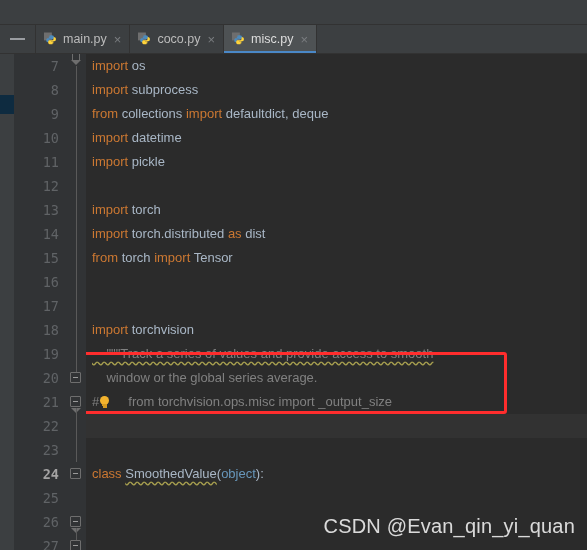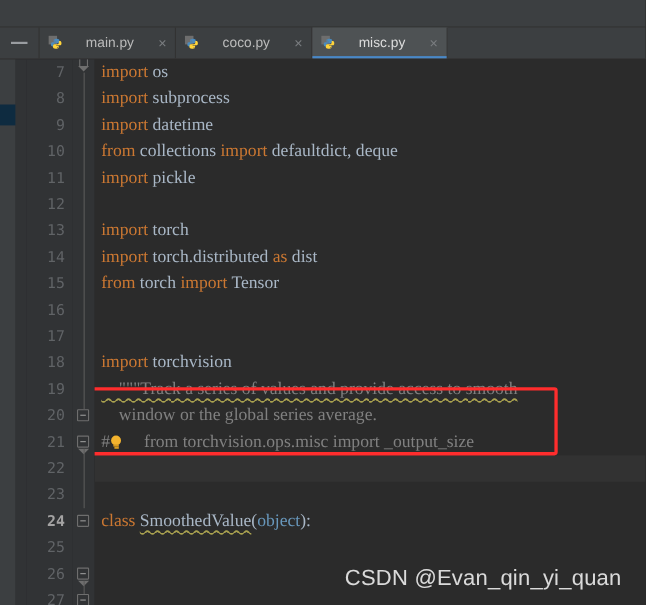--- a/index.html
+++ b/index.html
@@ -20,21 +20,21 @@
     display: flex; align-items: stretch;
     border-bottom: 1px solid #323232;
   }
   .collapse-btn {
     width: 36px; display: flex; align-items: center; justify-content: center;
     border-right: 1px solid #323232;
   }
   .collapse-btn .bar { width: 15px; height: 2px; background: #9A9DA1; display:block; }
 
   .tab {
-    display: flex; align-items: center; gap: 20px;
+    display: flex; align-items: center; gap: 5px;
     padding: 0 8px 0 8px;
     position: relative;
     border-right: 1px solid #323232;
     cursor: default;
   }
   .tab .label { font-family: "Liberation Sans", sans-serif; font-size: 12.5px; color: #BBBBBB; white-space: nowrap; }
   .tab.active { background: #4E5254; align-items: center; }
   .tab.active .label { color: #DDDDDD; }
   .tab.active::after {
     content: ""; position: absolute; left: 0; right: 0; bottom: 0;
@@ -64,22 +64,22 @@
   .lnum.current { color: #A4A3A3; font-weight: bold; }
 
   .markcol { width: 20px; flex: 0 0 auto; background: #313335; position: relative; }
 
   .code {
     flex: 1 1 auto; position: relative; background: #2B2B2B;
     overflow: hidden;
   }
   .cline {
     height: 24px; line-height: 24px;
-    font-family: Liberation Serif, serif;
-    font-size: 16px; white-space: pre;
+    font-family: Liberation Sans, sans-serif;
+    font-size: 13px; white-space: pre;
     padding-left: 6px; color: #A9B7C6;
     position: relative;
   }
   .cline.current { background: #323232; }
 
   
   .kw   { color: #CC7832; }
   .id   { color: #A9B7C6; }
   .cmt  { color: #808080; }
   .str  { color: #629755; font-style: italic; }
@@ -123,21 +123,21 @@
   }
   .bulb .base {
     position: absolute; left: 3px; top: 8px; width: 5px; height: 1.5px; background: #D79A20;
   }
   .bulb .base2 {
     position: absolute; left: 3.5px; top: 10px; width: 4px; height: 1.5px; background: #D79A20;
   }
 
   
   .watermark {
-    position: absolute; right: 22px; bottom: 12px;
+    position: absolute; right: 12px; bottom: 12px;
     font-family: "Liberation Sans", sans-serif;
     font-size: 20px; color: #E8E8E8; opacity: .93;
     letter-spacing: .2px; white-space: nowrap;
   }
 
   .cjk { font-family: "DejaVu Sans", sans-serif; }
 </style>
 </head>
 <body>
 
@@ -238,22 +238,22 @@
       <div class="foldtri" style="top:474px"></div>
       <div class="foldline" style="top:474px; height:74px"></div>
 
       <div class="foldbox" style="top:486px"></div>
 
     </div>
 
     <div class="code">
       <div class="cline"><span class="kw">import</span> <span class="id">os</span></div>
       <div class="cline"><span class="kw">import</span> <span class="id">subprocess</span></div>
+      <div class="cline"><span class="kw">from</span> <span class="id">collections</span> <span class="kw">import</span> <span class="id">defaultdict</span><span class="punc">,</span> <span class="id">deque</span></div>
       <div class="cline"><span class="kw">import</span> <span class="id">datetime</span></div>
-      <div class="cline"><span class="kw">from</span> <span class="id">collections</span> <span class="kw">import</span> <span class="id">defaultdict</span><span class="punc">,</span> <span class="id">deque</span></div>
       <div class="cline"><span class="kw">import</span> <span class="id">pickle</span></div>
       <div class="cline">&nbsp;</div>
       <div class="cline"><span class="kw">import</span> <span class="id">torch</span></div>
       <div class="cline"><span class="kw">import</span> <span class="id">torch.distributed</span> <span class="kw">as</span> <span class="id">dist</span></div>
       <div class="cline"><span class="kw">from</span> <span class="id">torch</span> <span class="kw">import</span> <span class="id">Tensor</span></div>
       <div class="cline">&nbsp;</div>
       <div class="cline"><span class="cmt"></span></div>
       <div class="cline"><span class="kw">import</span> <span class="id">torchvision</span></div>
       <div class="cline"><span class="cmt wavy">    """Track a series of values and provide access to smooth</span></div>
       <div class="cline"><span class="cmt">    window or the global series average.</span></div>

